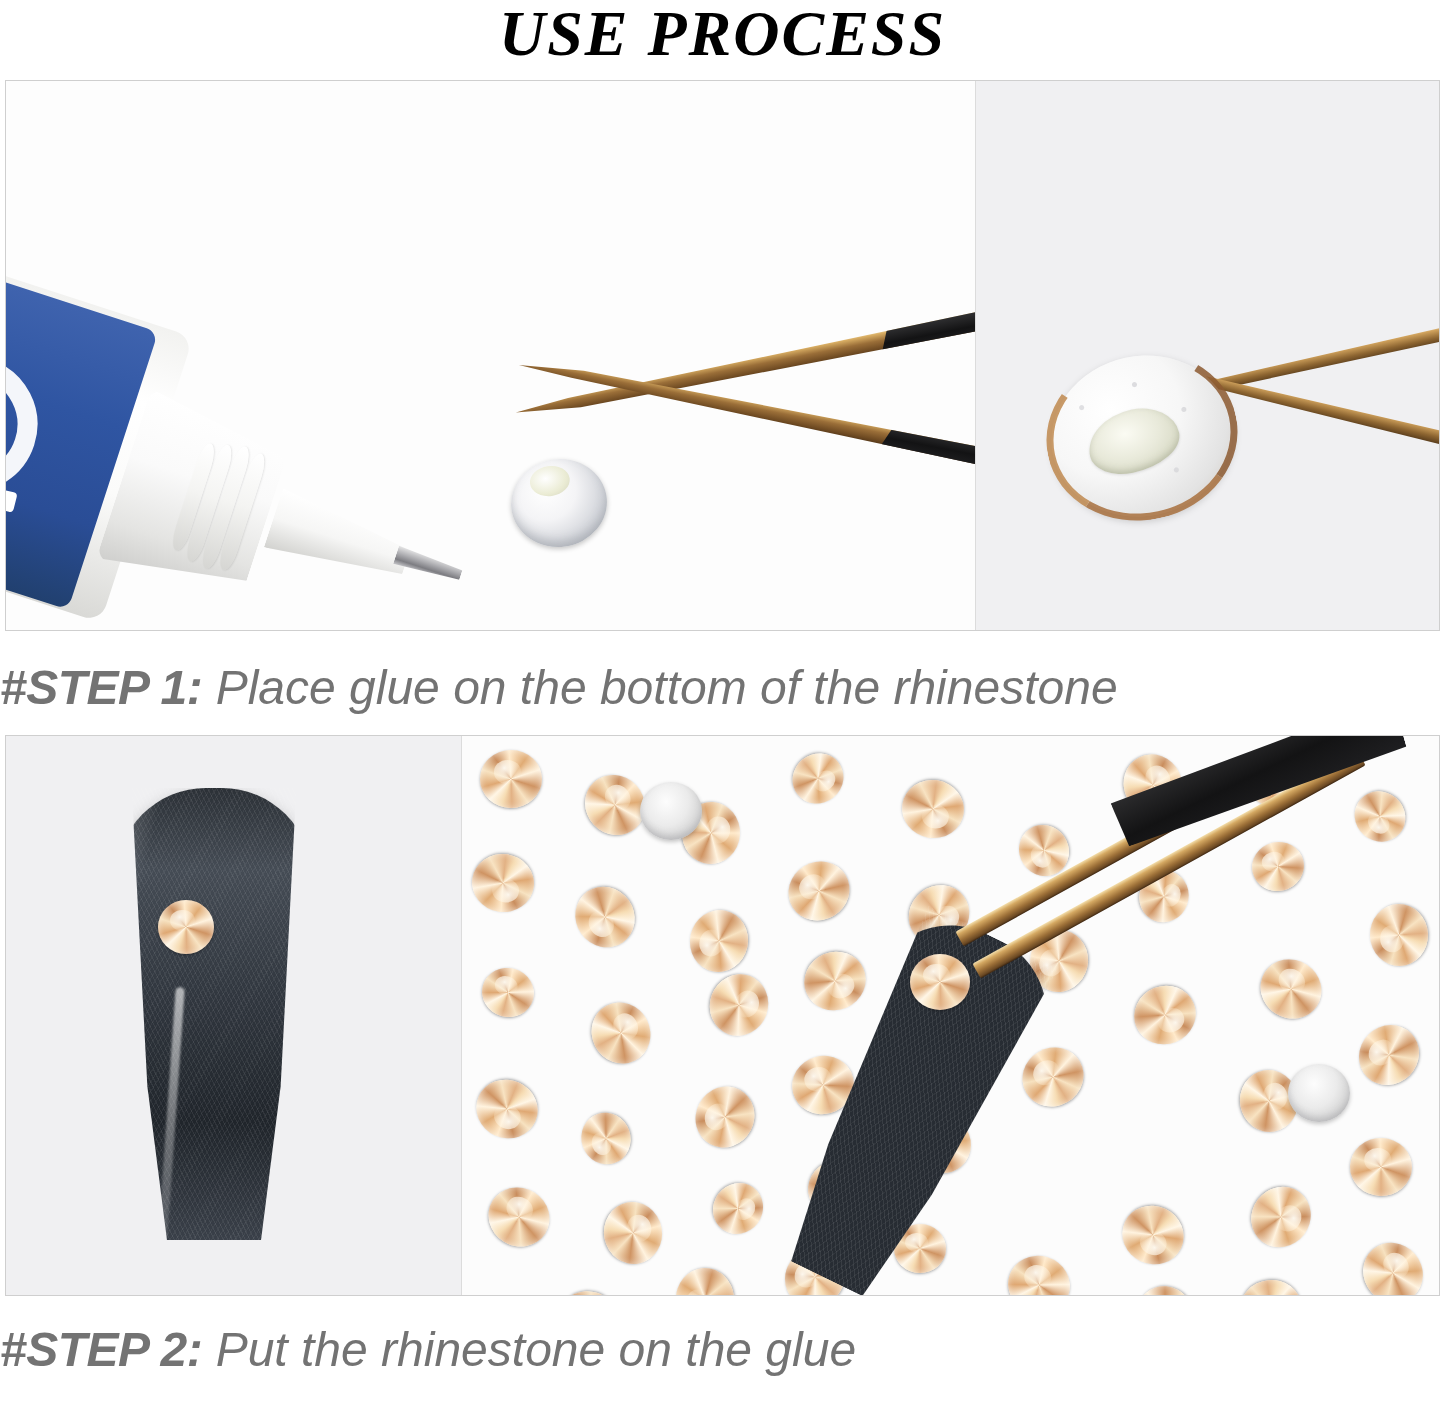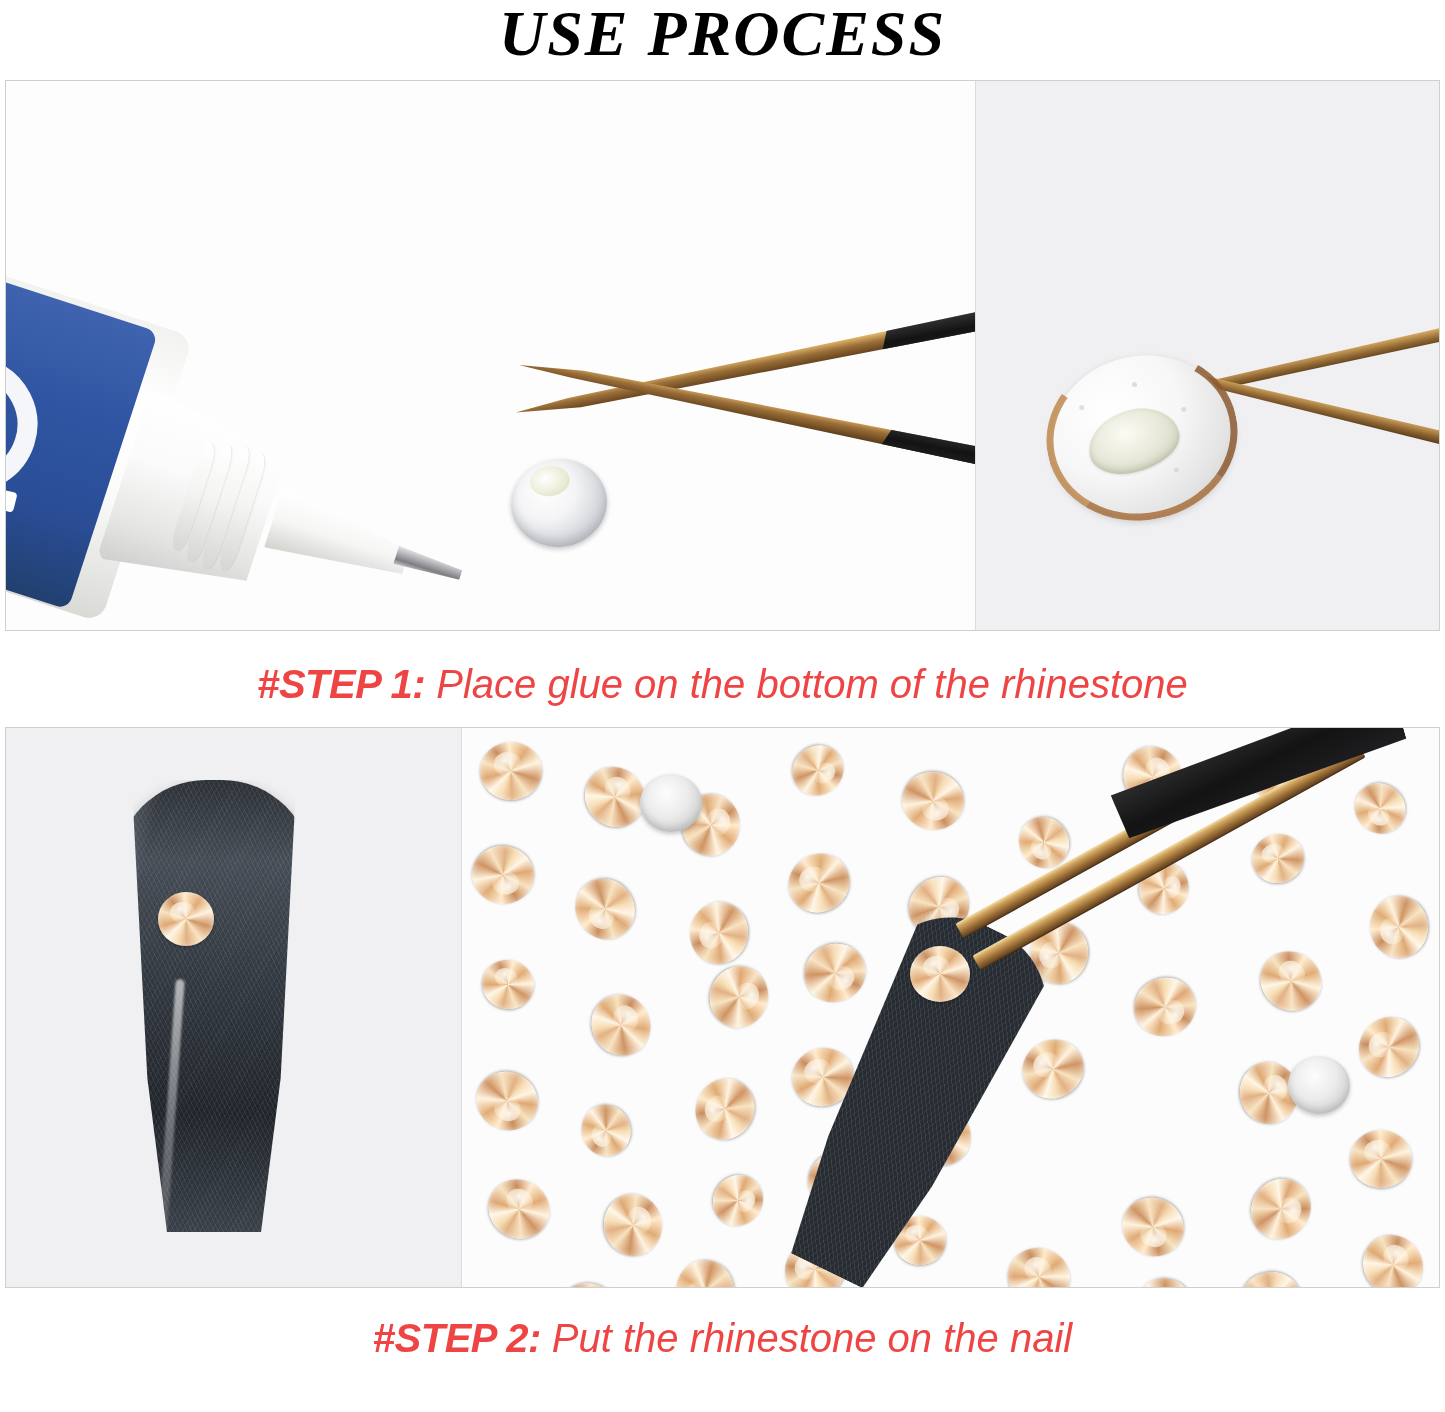--- a/index.html
+++ b/index.html
@@ -43,25 +43,25 @@
 
   .row-1 { height: 551px; }
   .row-2 { height: 561px; }
 
   .panel { position: relative; overflow: hidden; }
 
   .panel + .panel { border-left: 1px solid #dcdcdc; }
 
   .caption {
     width: 100%;
-    text-align: center;
+    text-align: left;
     font-family: "Liberation Sans", "DejaVu Sans", sans-serif;
     font-style: italic;
-    font-size: 40px;
-    color: #ef4444;
+    font-size: 48px;
+    color: #737373;
     line-height: 1;
     white-space: nowrap;
   }
   .cap-1 { padding-top: 33px; padding-bottom: 23px; }
   .cap-2 { padding-top: 30px; }
   .caption .step-key { font-weight: 800; letter-spacing: -0.5px; }
   .caption .step-text { font-weight: 400; }
 
   
   .p1a { flex: 0 0 969px; background: #fdfdfd; }
@@ -459,16 +459,16 @@
       <div class="nail2"></div>
       <div class="tweezer3 tw3-a"></div>
       <div class="tweezer3 tw3-b"></div>
       <div class="tw3-handle"></div>
       <div class="gem nail2-gem"></div>
     </div>
 
   </div>
 
   <div class="caption cap-2">
-    <span class="step-key">#STEP 2:</span><span class="step-text"> Put the rhinestone on the nail</span>
+    <span class="step-key">#STEP 2:</span><span class="step-text"> Put the rhinestone on the glue</span>
   </div>
 
 </section>
 
 </body></html>

